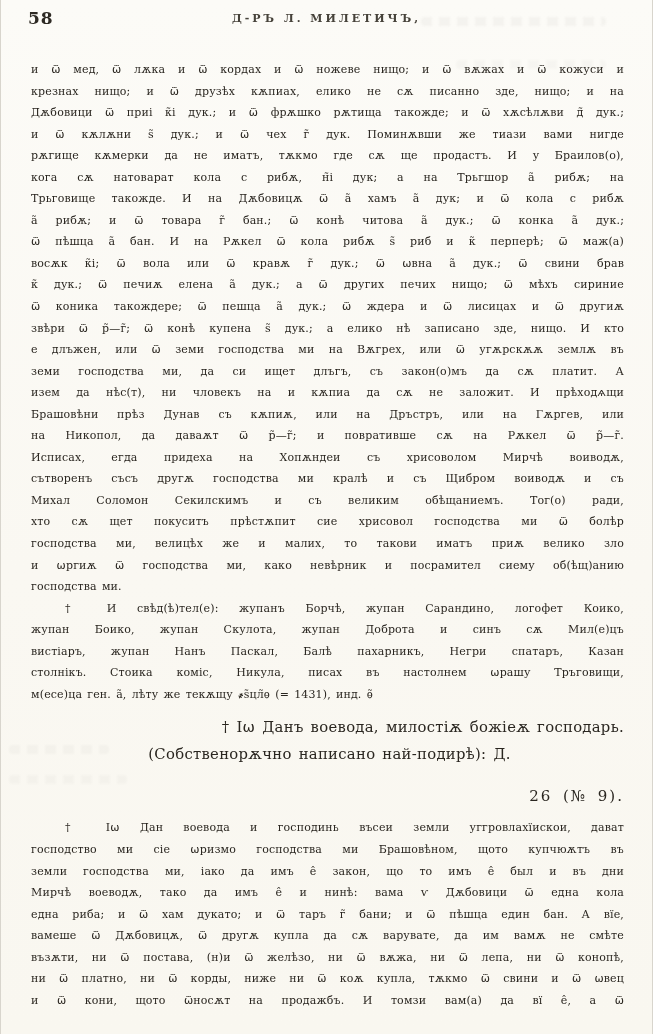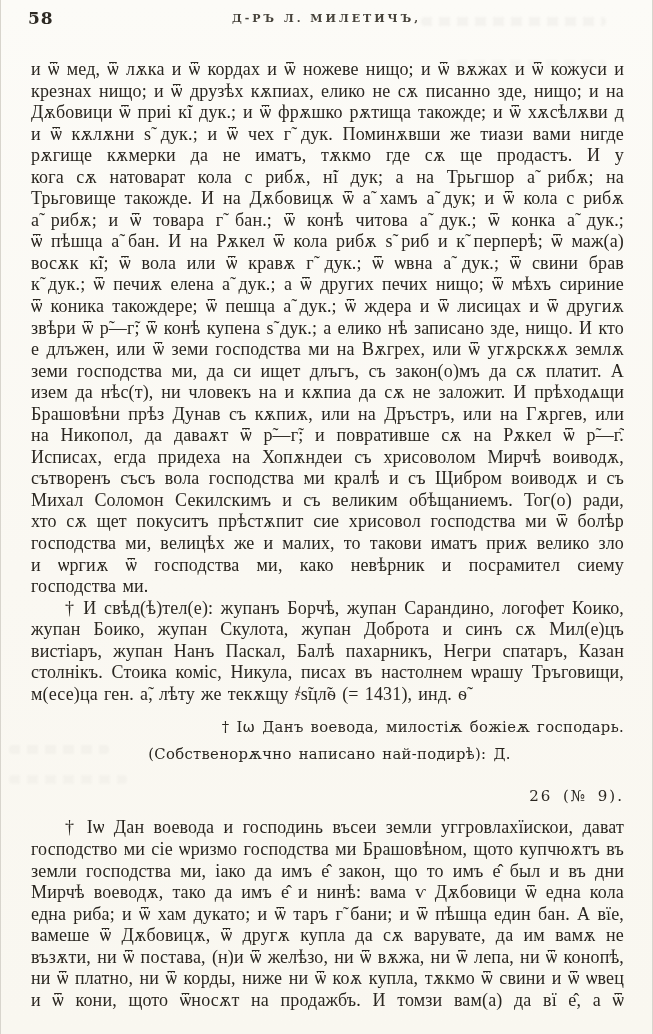--- a/index.html
+++ b/index.html
@@ -19,30 +19,29 @@
     font-size:17px;font-weight:bold;letter-spacing:1px;color:#2e2a24;
   }
   .running-title{
     position:absolute;left:0;right:0;top:12px;
     text-align:center;
     font-size:11px;font-weight:bold;letter-spacing:3px;
     color:#46423a;
   }
   .body-text{padding:12px 28px 0 30px;}
   .line{
-    font-size:18px;
+    font-size:11px;
     line-height:21.55px;
     height:21.55px;
     letter-spacing:.15px;
     word-spacing:1.5px;
     text-align:justify;
     text-align-last:justify;
     white-space:nowrap;
     overflow:hidden;
-    font-family:Liberation Serif, serif;
   }
   
   .textblock .line{white-space:normal;}
   .last-left .line:last-child{text-align-last:left;}
   .indent-first .line:first-child{text-indent:34px;}
   .signature-line{
     text-align:right;
     font-size:14.8px;letter-spacing:.3px;word-spacing:2px;
     margin:13px 0 0 52px;
   }
@@ -101,21 +100,21 @@
         <div class="line">восѫк к̃і; ѿ вола или ѿ кравѫ г̃ дук.; ѿ ѡвна а̃ дук.; ѿ свини брав</div>
         <div class="line">к̃ дук.; ѿ печиѫ елена а̃ дук.; а ѿ других печих нищо; ѿ мѣхъ сириние</div>
         <div class="line">ѿ коника такождере; ѿ пешца а̃ дук.; ѿ ждера и ѿ лисицах и ѿ другиѫ</div>
         <div class="line">звѣри ѿ р̃—г̃; ѿ конѣ купена ѕ̃ дук.; а елико нѣ записано зде, нищо. И кто</div>
         <div class="line">е длъжен, или ѿ земи господства ми на Вѫгрех, или ѿ угѫрскѫѫ землѫ въ</div>
         <div class="line">земи господства ми, да си ищет длъгъ, съ закон(о)мъ да сѫ платит. А</div>
         <div class="line">изем да нѣс(т), ни чловекъ на и кѫпиа да сѫ не заложит. И прѣходѧщи</div>
         <div class="line">Брашовѣни прѣз Дунав съ кѫпиѫ, или на Дръстръ, или на Гѫргев, или</div>
         <div class="line">на Никопол, да даваѫт ѿ р̃—г̃; и повративше сѫ на Рѫкел ѿ р̃—г̃.</div>
         <div class="line">Исписах, егда придеха на Хопѫндеи съ хрисоволом Мирчѣ воиводѫ,</div>
-        <div class="line">сътворенъ съсъ вола господства ми кралѣ и съ Щибром воиводѫ и съ</div>
+        <div class="line">сътворенъ съсъ другѫ господства ми кралѣ и съ Щибром воиводѫ и съ</div>
         <div class="line">Михал Соломон Секилскимъ и съ великим обѣщаниемъ. Тог(о) ради,</div>
         <div class="line">хто сѫ щет покуситъ прѣстѫпит сие хрисовол господства ми ѿ болѣр</div>
         <div class="line">господства ми, велицѣх же и малих, то такови иматъ приѫ велико зло</div>
         <div class="line">и ѡргиѫ ѿ господства ми, како невѣрник и посрамител сиему об(ѣщ)анию</div>
         <div class="line">господства ми.</div>
       </div>
 
     <div class="textblock indent-first last-left">
 
     <div class="line">† И свѣд(ѣ)тел(е): жупанъ Борчѣ, жупан Сарандино, логофет Коико,</div>

